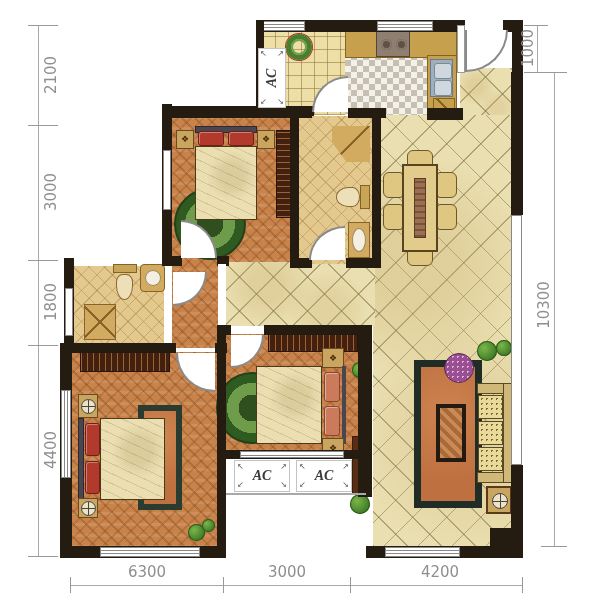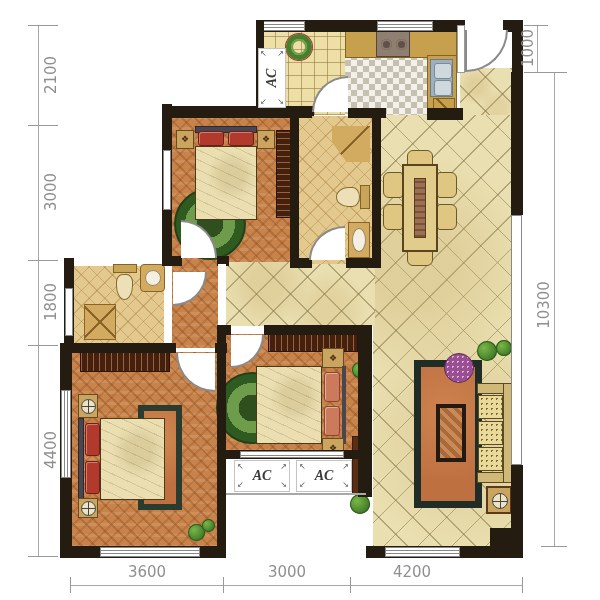--- a/index.html
+++ b/index.html
@@ -306,17 +306,17 @@
   <div class="a dline" style="left:554px;top:72px;width:1px;height:474px;"></div>
   <div class="a dtick" style="left:541px;top:72px;width:26px;height:1px;"></div>
   <div class="a dtick" style="left:541px;top:546px;width:26px;height:1px;"></div>
   <span class="dlabel v" style="left:544px;top:305px;">10300</span>
 
   <div class="a dline" style="left:70px;top:585px;width:452px;height:1px;"></div>
   <div class="a dtick" style="left:70px;top:577px;width:1px;height:16px;"></div>
   <div class="a dtick" style="left:223px;top:577px;width:1px;height:16px;"></div>
   <div class="a dtick" style="left:350px;top:577px;width:1px;height:16px;"></div>
   <div class="a dtick" style="left:522px;top:577px;width:1px;height:16px;"></div>
-  <span class="dlabel" style="left:147px;top:572px;">3600</span>
+  <span class="dlabel" style="left:147px;top:572px;">6300</span>
   <span class="dlabel" style="left:287px;top:572px;">3000</span>
-  <span class="dlabel" style="left:412px;top:572px;">4200</span>
+  <span class="dlabel" style="left:440px;top:572px;">4200</span>
 
 </div>
 
 </body></html>

